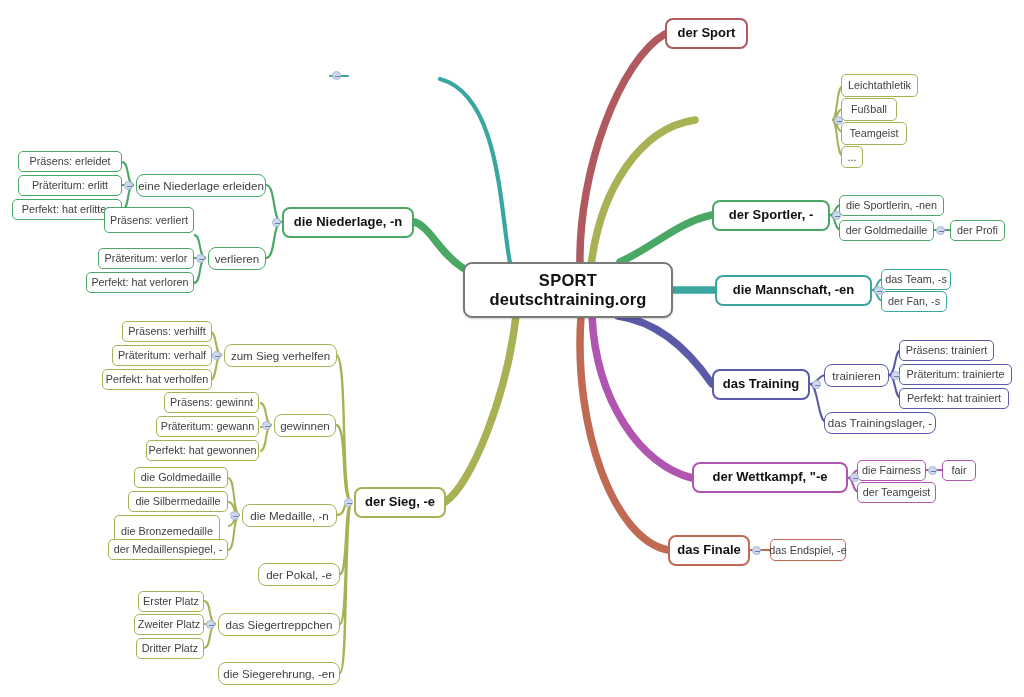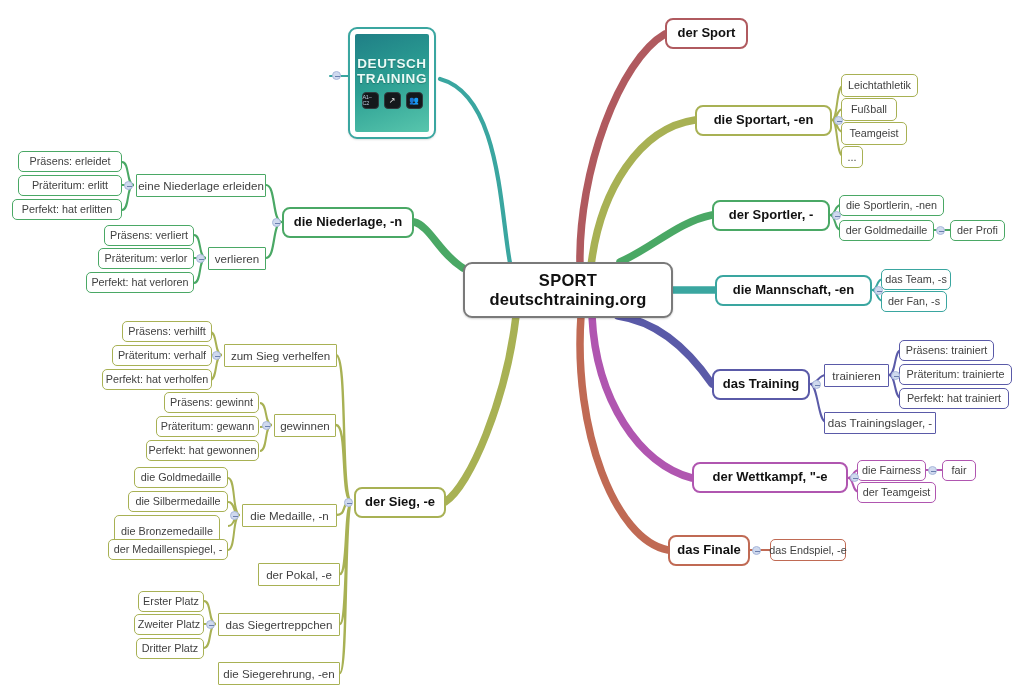--- a/index.html
+++ b/index.html
@@ -53,21 +53,21 @@
     border-radius: 8px;
     font-weight: bold;
     font-size: 13px;
     color: #111111;
     padding: 0 9px;
     z-index: 5;
   }
   
   .sub {
     border-width: 1.6px;
-    border-radius: 1px;
+    border-radius: 8px;
     font-size: 11.6px;
     color: #3f3f3f;
     padding: 0 3px;
     z-index: 4;
   }
   
   .leaf {
     border-width: 1.4px;
     border-radius: 5px;
     font-size: 10.8px;
@@ -207,40 +207,28 @@
     <path d="M 272 425 C 264 425 268 403 260 403 M 272 425 C 264 425 268 427 260 427 M 272 425 C 264 425 268 451 260 451" stroke="#a8b154" stroke-width="2" fill="none"></path>
     <path d="M 240 515 C 232 515 236 478 228 478
              M 240 515 C 232 515 236 502 228 502
              M 240 515 C 232 515 236 526 228 526
              M 240 515 C 232 515 236 550 228 550" stroke="#a8b154" stroke-width="2" fill="none"></path>
     <path d="M 216 624 C 208 624 212 601 204 601 M 216 624 C 208 624 212 624 204 624 M 216 624 C 208 624 212 648 204 648" stroke="#a8b154" stroke-width="2" fill="none"></path>
   </svg>
 
   <div class="handle" style="left:332px; top:71px;"></div>
 
-  <div class="logo-card" style="left:348px; top:27px; width:88px; height:112px;">
-    <div class="logo-inner">
-      <div class="logo-word">DEUTSCH</div>
-      <div class="logo-word">TRAINING</div>
-      <div class="logo-badges">
-        <div class="badge b1">A1–C2</div>
-        <div class="badge">↗</div>
-        <div class="badge">👥</div>
-      </div>
-    </div>
-  </div>
 
   <div class="root node" style="left:463px; top:262px; width:210px; height:56px;">
     <div class="l1">SPORT</div>
     <div class="l2">deutschtraining.org</div>
   </div>
 
   <div class="node main" style="left:665px; top:18px; width:83px; height:31px; border-color:#b05a5f;">der Sport</div>
 
-  <div class="node main" style="left:695px; top:105px; width:137px; height:31px; border-color:#a8b154;">die Sportart, -en</div>
   <div class="handle" style="left:834px; top:116px;"></div>
   <div class="node leaf" style="left:841px; top:74px; width:77px; height:23px; border-color:#a8b154;">Leichtathletik</div>
   <div class="node leaf" style="left:841px; top:98px; width:56px; height:23px; border-color:#a8b154;">Fußball</div>
   <div class="node leaf" style="left:841px; top:122px; width:66px; height:23px; border-color:#a8b154;">Teamgeist</div>
   <div class="node leaf" style="left:841px; top:146px; width:22px; height:22px; border-color:#a8b154;">...</div>
 
   <div class="node main" style="left:712px; top:200px; width:118px; height:31px; border-color:#4aa865;">der Sportler, -</div>
   <div class="handle" style="left:832px; top:211px;"></div>
   <div class="node leaf" style="left:839px; top:195px; width:105px; height:21px; border-color:#4aa865;">die Sportlerin, -nen</div>
   <div class="node leaf" style="left:839px; top:220px; width:95px; height:21px; border-color:#4aa865;">der Goldmedaille</div>
@@ -276,21 +264,21 @@
   <div class="handle" style="left:272px; top:218px;"></div>
 
   <div class="node sub" style="left:136px; top:174px; width:130px; height:23px; border-color:#4aa865;">eine Niederlage erleiden</div>
   <div class="handle" style="left:124px; top:181px;"></div>
   <div class="node leaf" style="left:18px; top:151px; width:104px; height:21px; border-color:#4aa865;">Präsens: erleidet</div>
   <div class="node leaf" style="left:18px; top:175px; width:104px; height:21px; border-color:#4aa865;">Präteritum: erlitt</div>
   <div class="node leaf" style="left:12px; top:199px; width:110px; height:21px; border-color:#4aa865;">Perfekt: hat erlitten</div>
 
   <div class="node sub" style="left:208px; top:247px; width:58px; height:23px; border-color:#4aa865;">verlieren</div>
   <div class="handle" style="left:196px; top:254px;"></div>
-  <div class="node leaf" style="left:104px; top:225px; width:90px; height:21px; border-color:#4aa865;">Präsens: verliert</div>
+  <div class="node leaf" style="left:104px; top:207px; width:90px; height:26px; border-color:#4aa865;">Präsens: verliert</div>
   <div class="node leaf" style="left:98px; top:248px; width:96px; height:21px; border-color:#4aa865;">Präteritum: verlor</div>
   <div class="node leaf" style="left:86px; top:272px; width:108px; height:21px; border-color:#4aa865;">Perfekt: hat verloren</div>
 
   <div class="node main" style="left:354px; top:487px; width:92px; height:31px; border-color:#a8b154;">der Sieg, -e</div>
   <div class="handle" style="left:344px; top:498px;"></div>
 
   <div class="node sub" style="left:224px; top:344px; width:113px; height:23px; border-color:#a8b154;">zum Sieg verhelfen</div>
   <div class="handle" style="left:212px; top:351px;"></div>
   <div class="node leaf" style="left:122px; top:321px; width:90px; height:21px; border-color:#a8b154;">Präsens: verhilft</div>
   <div class="node leaf" style="left:112px; top:345px; width:100px; height:21px; border-color:#a8b154;">Präteritum: verhalf</div>

